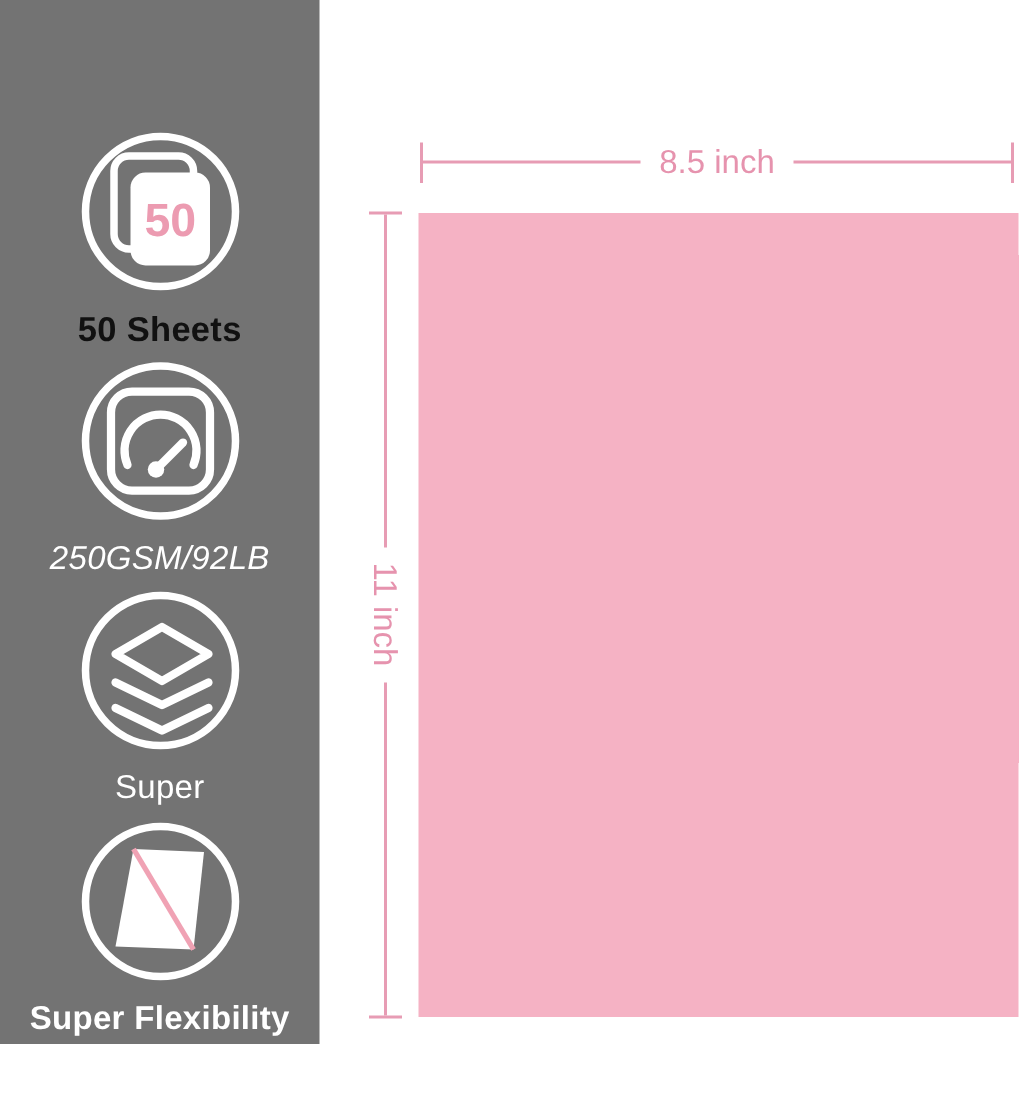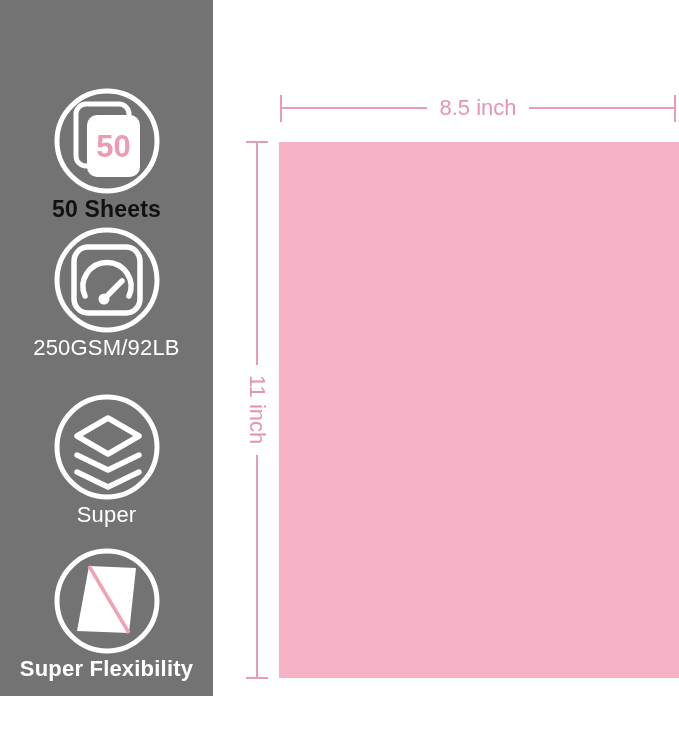--- a/index.html
+++ b/index.html
@@ -16,30 +16,30 @@
     position: absolute; left: 0; top: 0;
     width: 213px; height: 696px;
     background: #737373;
   }
   .feature {
     position: absolute; left: 0;
     width: 213px; text-align: center;
   }
   .feature svg { display: block; margin: 0 auto; }
   .feature-label {
-    margin-top: 2px;
+    margin-top: 12px;
     font-size: 22px; line-height: 26px;
     color: #ffffff; letter-spacing: 0.2px;
     white-space: nowrap;
   }
   .feature-label.dark {
     color: #111111; font-weight: bold; font-size: 23px;
   }
   .f1 { top: 88px; }
-  .f2 { top: 227px; }
+  .f2 { top: 241px; font-style: italic; }
   .f3 { top: 394px; }
   .f4 { top: 548px; font-weight: bold; }
 
   
   .paper {
     position: absolute;
     left: 279px; top: 142px;
     width: 400px; height: 536px;
     background: #F5B2C4;
   }

